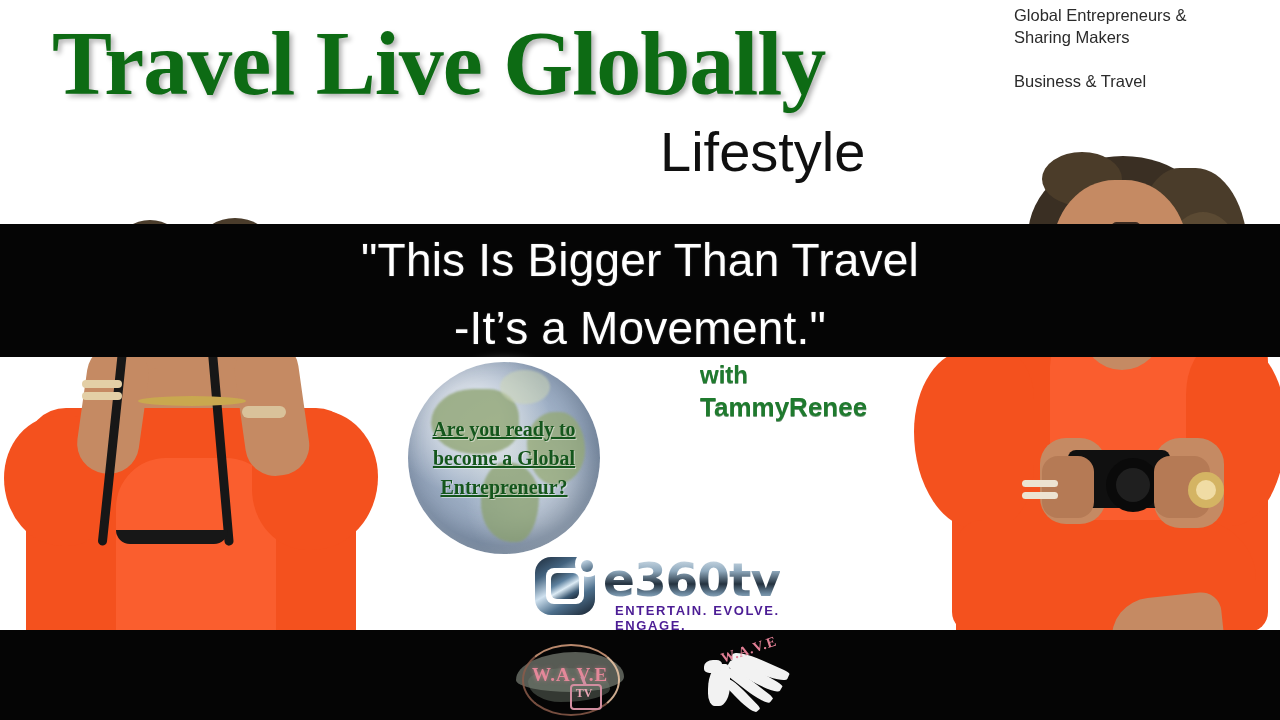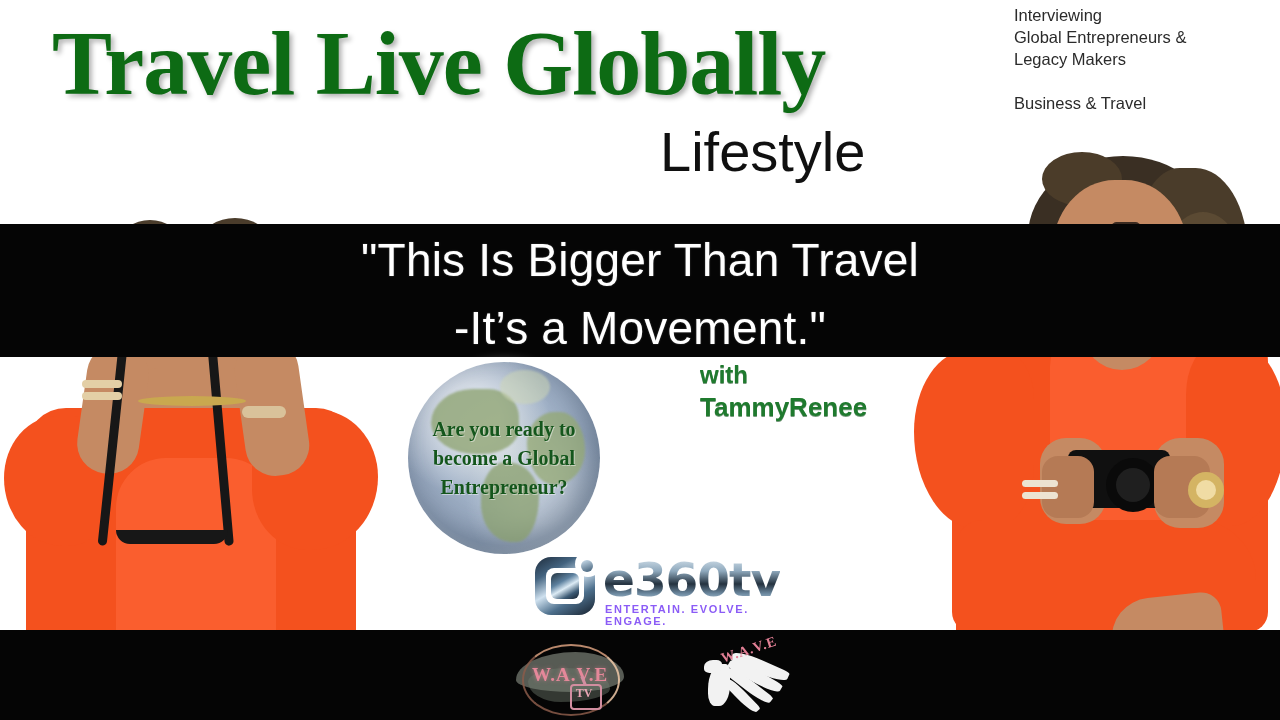--- a/index.html
+++ b/index.html
@@ -81,20 +81,21 @@
   .l-sa{left:38%;top:52%;width:30%;height:42%;border-radius:45% 60% 40% 55%/50% 45% 60% 50%;}
   .l-af{left:62%;top:26%;width:30%;height:38%;border-radius:50% 45% 55% 50%/45% 55% 50% 60%;background:#93a86f;}
   .l-gr{left:48%;top:4%;width:26%;height:18%;border-radius:50%;background:#cdd6b5;opacity:.55;}
   #globe-text{
     position:absolute;inset:0;display:flex;flex-direction:column;
     justify-content:center;align-items:center;
     font-family:"Liberation Serif","DejaVu Serif",serif;
     font-weight:700;font-size:20px;line-height:29px;color:#14561c;
     text-shadow:1px 1px 0 rgba(255,255,255,.45);
     text-align:center;
+    text-decoration:underline;
   }
 
   
   #e360{position:absolute;left:535px;top:553px;width:248px;height:68px;}
   #e360-mark{position:absolute;left:0;top:4px;width:60px;height:58px;}
   #e360-mark .outer{
     position:absolute;inset:0;border-radius:16px;
     background:linear-gradient(150deg,#1e2c3c 0%,#43637f 25%,#cfe1ef 48%,#4d6f8c 70%,#16202c 100%);
   }
   #e360-mark .cut{
@@ -114,23 +115,23 @@
     background:linear-gradient(160deg,#cfe1ef,#3d5b75);
   }
   #e360-word{
     position:absolute;left:68px;top:2px;
     font-size:47px;line-height:50px;font-weight:700;letter-spacing:-1px;
     background:linear-gradient(180deg,#dfeaf2 0%,#8fa9bd 32%,#24323f 58%,#6f8ca3 78%,#cfdde8 100%);
     -webkit-background-clip:text;background-clip:text;color:transparent;
     font-family:"DejaVu Sans","Liberation Sans",sans-serif;
   }
   #e360-tag{
-    position:absolute;left:70px;top:50px;
-    font-size:11px;letter-spacing:1.6px;font-weight:700;
-    color:#8b5cf6;
+    position:absolute;left:80px;top:50px;
+    font-size:13px;letter-spacing:1.6px;font-weight:700;
+    color:#4c1d95;
   }
 
   
   #wave-tv{position:absolute;left:512px;top:638px;width:116px;height:80px;}
   #wave-tv .ring{
     position:absolute;left:10px;top:6px;width:94px;height:68px;border-radius:50%;
     border:2px solid #8a5b4a;border-top-color:#d9a07f;border-right-color:#f0c9a8;opacity:.85;
   }
   #wave-tv .blob{
     position:absolute;left:4px;top:14px;width:108px;height:40px;
@@ -266,23 +267,22 @@
     <div class="pf" style="left:296px;top:330px;width:20px;height:20px;background:#f0dca4;border-radius:50%;"></div>
   </div>
 
   <div id="quote-band"></div>
   <div id="bottom-band"></div>
 
   <div id="title-main">Travel Live Globally</div>
   <div id="title-sub">Lifestyle</div>
 
   <div id="blurb">
-    <div>Interviewing</div>
     <div>Global Entrepreneurs &amp;</div>
-    <div>Legacy Makers</div>
+    <div>Sharing Makers</div>
     <span class="gap"></span>
     <div>Business &amp; Travel</div>
   </div>
 
   <div id="quote">
     <span class="l1">"This Is Bigger Than Travel</span>
     <span class="l2">-It’s a Movement."</span>
   </div>
 
   <div id="with-block">

